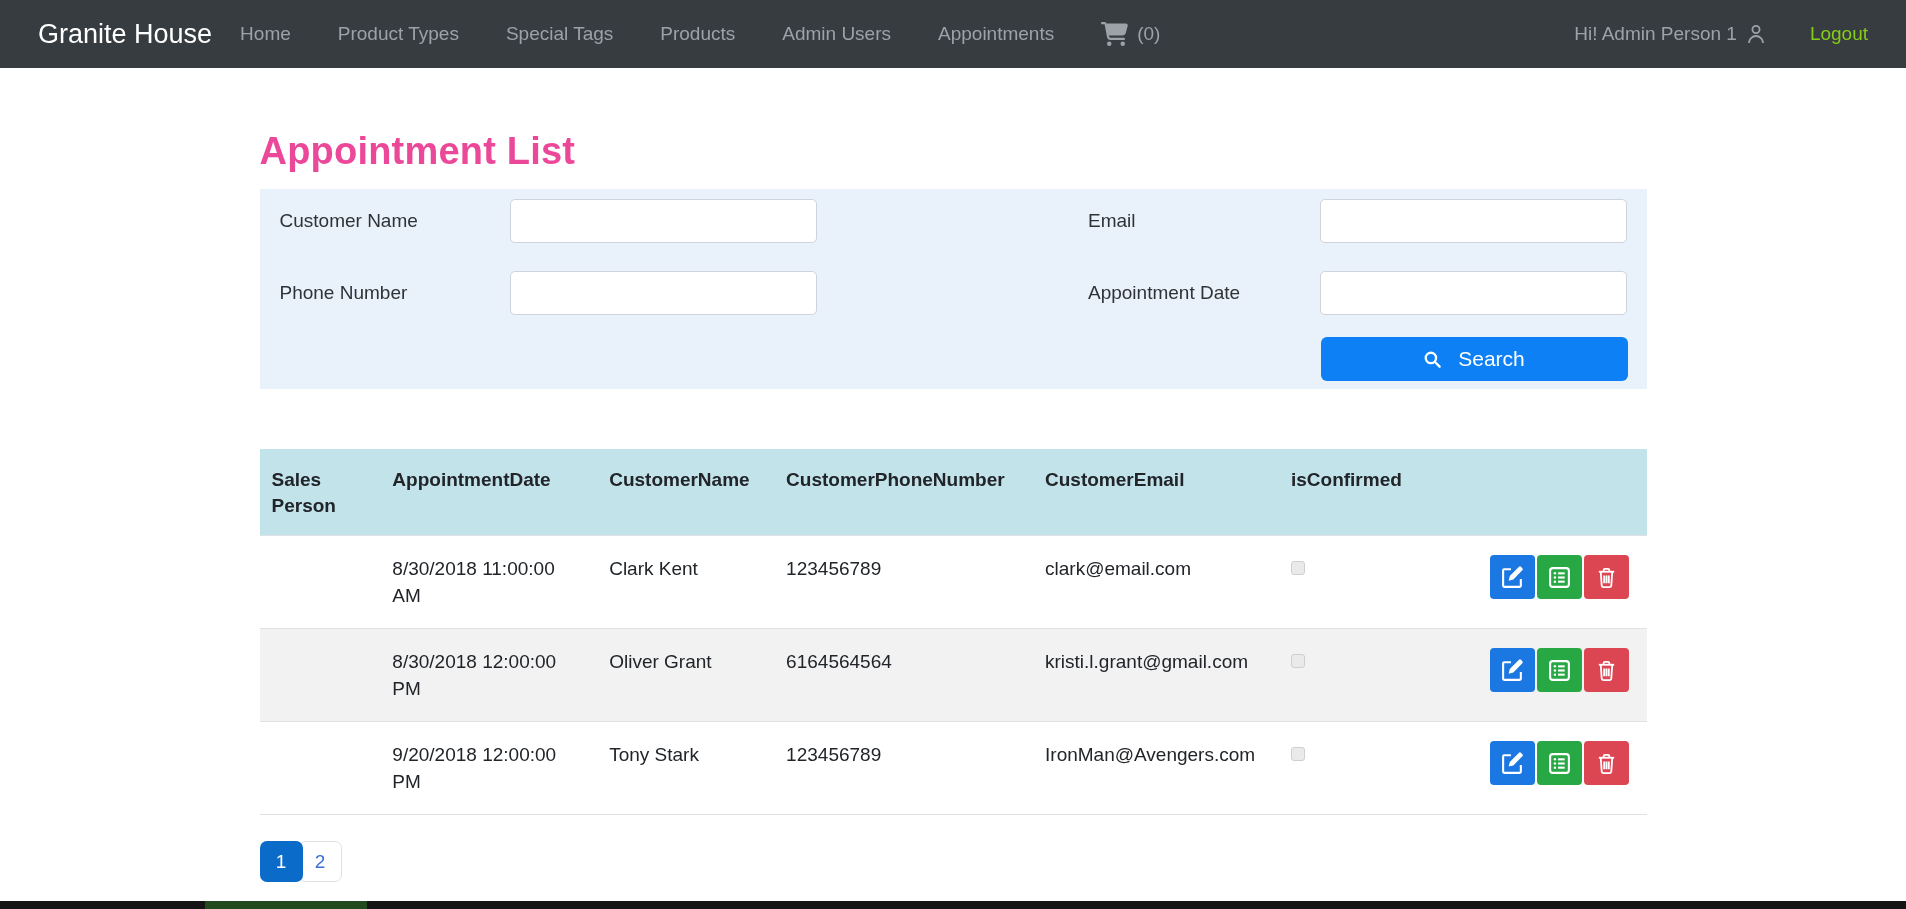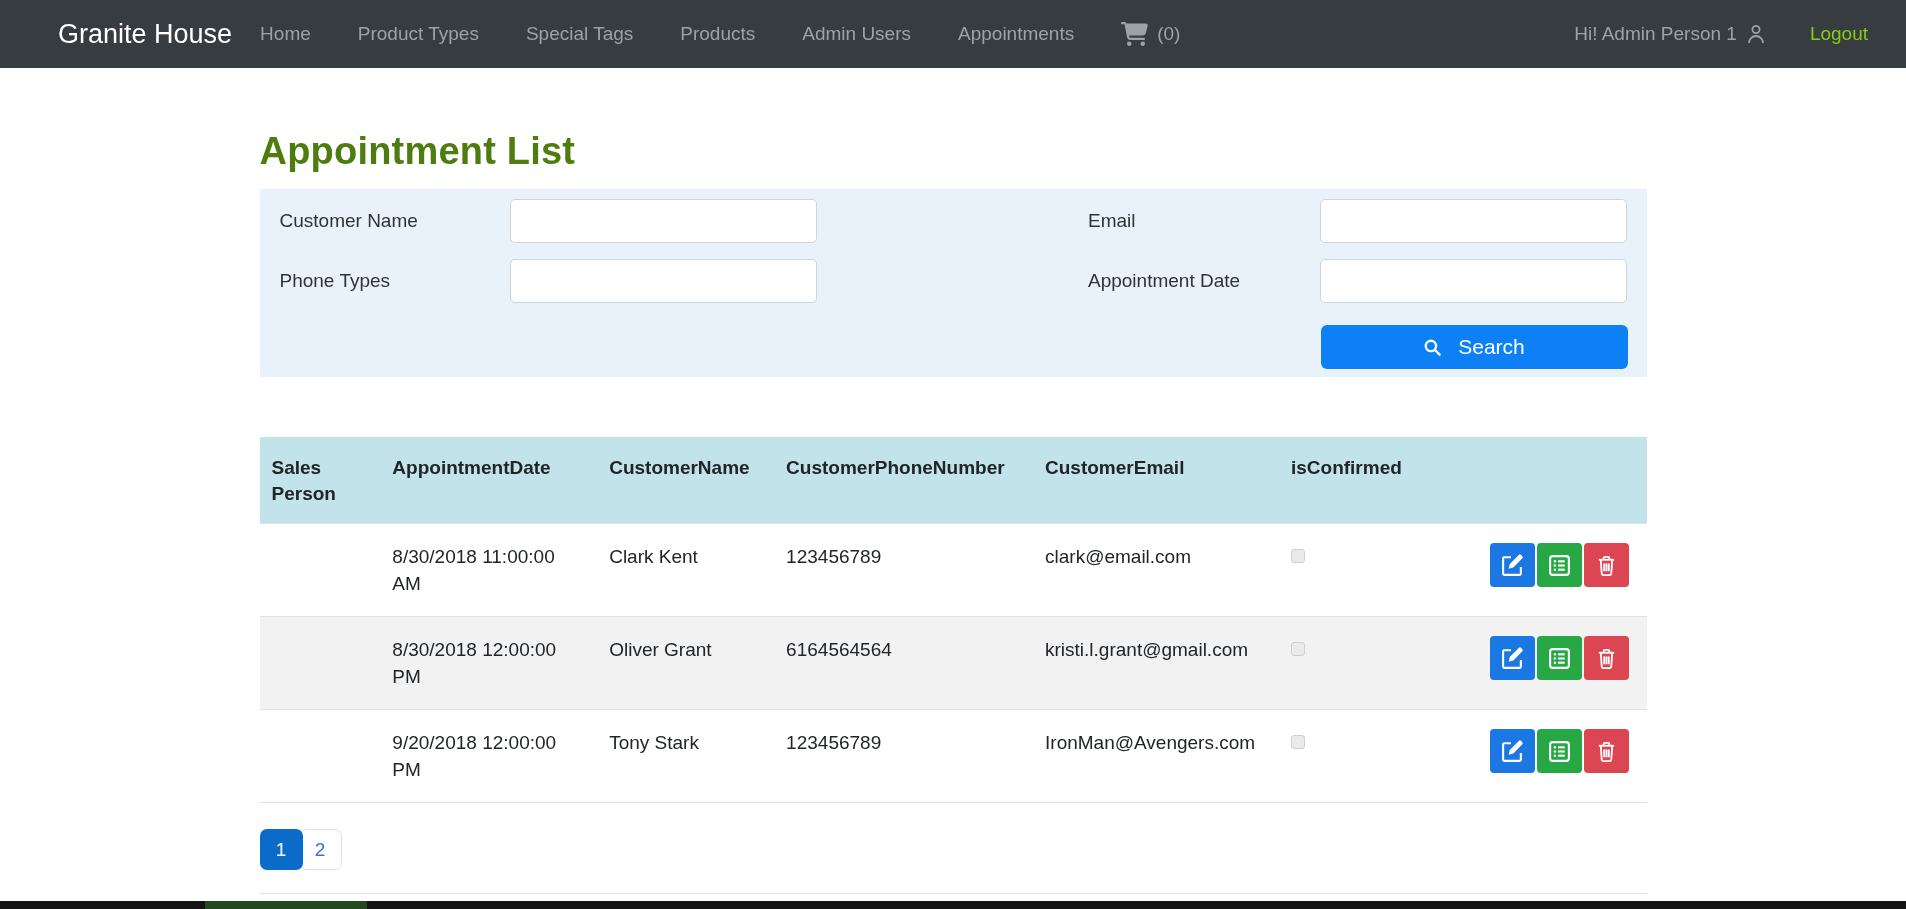--- a/index.html
+++ b/index.html
@@ -10,42 +10,42 @@
     background: #fff; color: #212529;
     font-family: "Liberation Sans", sans-serif;
   }
 
   
   .navbar {
     height: 68px; background: #373c41;
     display: flex; align-items: center;
     padding: 0 38px;
   }
-  .brand { color: #ffffff; font-size: 27px; margin-right: 18px; text-decoration: none; cursor: pointer; white-space: nowrap; margin-left: 20px; }
+  .brand { color: #ffffff; font-size: 27px; margin-right: 18px; text-decoration: none; cursor: pointer; white-space: nowrap; }
   .nav-links { display: flex; align-items: center; gap: 27px; }
   .nav-link {
     color: #9da2a8; font-size: 19px; padding: 0 10px;
     text-decoration: none; cursor: pointer; white-space: nowrap;
   }
   .cart-link { display: flex; align-items: center; gap: 9px; padding: 0 10px; cursor: pointer; }
   .cart-count { color: #9da2a8; font-size: 19px; }
   .nav-spacer { flex: 1; }
   .greeting { display: flex; align-items: center; gap: 7px; color: #9da2a8; font-size: 19px; cursor: pointer; }
   .logout { color: #84cc16; font-size: 19px; margin-left: 42px; text-decoration: none; cursor: pointer; }
 
   
   .container { width: 1387px; margin: 0 auto; }
   .page-title {
-    color: #4d7c0f; font-size: 38px; font-weight: 700;
+    color: #ec4899; font-size: 38px; font-weight: 700;
     margin: 62px 0 16px 0; letter-spacing: 0.2px;
   }
 
   
   .search-panel { background: #e9f2fb; padding: 10px 0 8px 0; }
-  .form-grid { display: grid; grid-template-columns: 1fr 1fr; row-gap: 16px; }
+  .form-grid { display: grid; grid-template-columns: 1fr 1fr; row-gap: 28px; }
   .form-cell { display: flex; align-items: center; height: 44px; }
   .form-cell.left  { padding-left: 20px; }
   .form-cell.right { padding-left: 135px; }
   .field-label { font-size: 19px; color: #2f3337; }
   .form-cell.left  .field-label { width: 230px; }
   .form-cell.right .field-label { width: 232px; }
   .text-input {
     width: 307px; height: 44px;
     border: 1px solid #ced4da; border-radius: 5px;
     background: #fff; font-size: 19px; padding: 0 12px;
@@ -153,21 +153,21 @@
     <div class="form-grid">
       <div class="form-cell left">
         <span class="field-label">Customer Name</span>
         <input class="text-input" type="text" value="" style="">
       </div>
       <div class="form-cell right">
         <span class="field-label">Email</span>
         <input class="text-input" type="text" value="" style="">
       </div>
       <div class="form-cell left">
-        <span class="field-label">Phone Types</span>
+        <span class="field-label">Phone Number</span>
         <input class="text-input" type="text" value="" style="">
       </div>
       <div class="form-cell right">
         <span class="field-label">Appointment Date</span>
         <input class="text-input" type="text" value="" style="">
       </div>
     </div>
     <div class="search-row">
       <button class="search-btn">
         <span>

